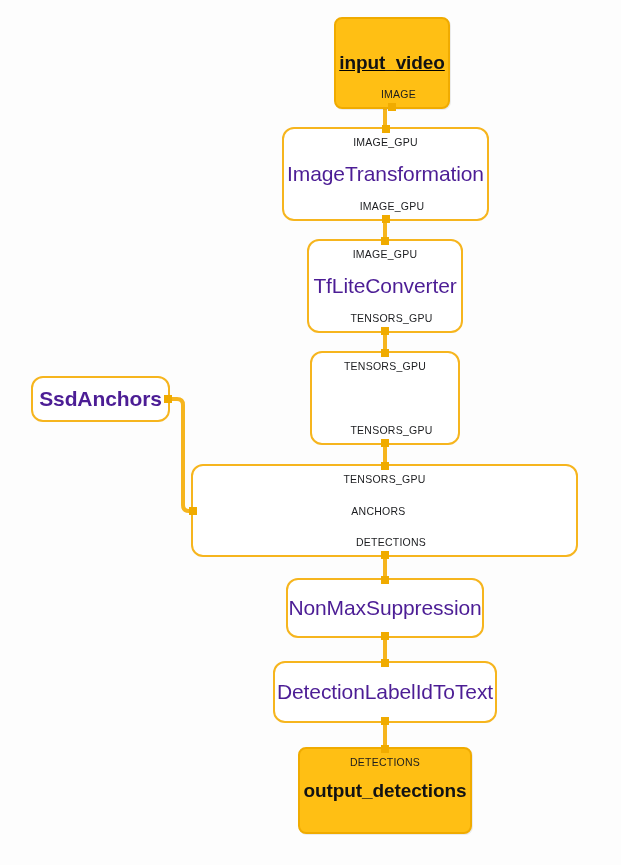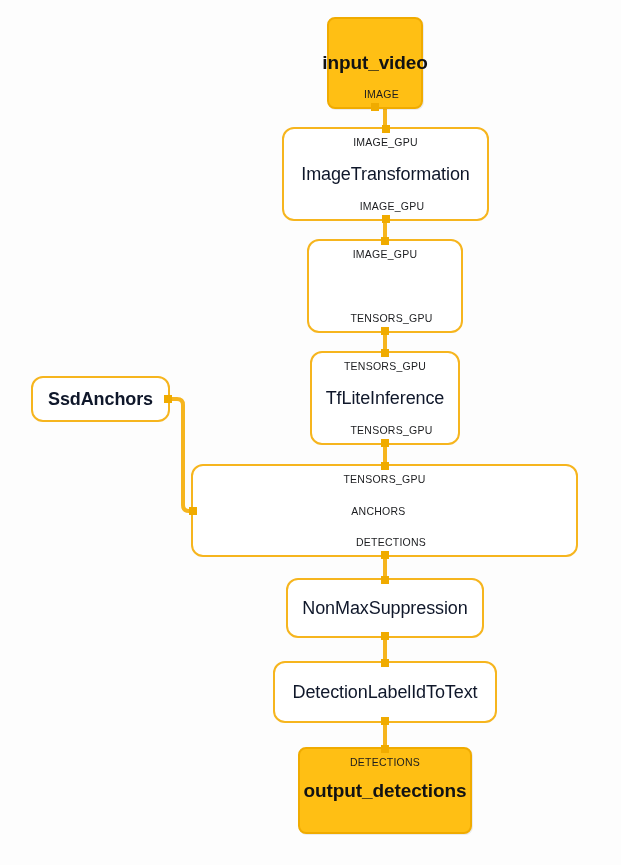--- a/index.html
+++ b/index.html
@@ -34,22 +34,22 @@
     align-items: center;
     justify-content: center;
   }
   .node.io {
     background: #ffbf14;
     border-color: #f0ab00;
     border-radius: 8px;
     box-shadow: 1px 1px 0 rgba(0,0,0,0.07);
   }
   .node-title {
-    font-size: 18px;
-    color: #0f172a;
+    font-size: 21px;
+    color: #4c1d95;
     letter-spacing: -0.1px;
     white-space: nowrap;
     line-height: 1.05;
   }
   .node.io .node-title {
     font-weight: bold;
     font-size: 19px;
     color: #111214;
   }
   .port-label {
@@ -102,44 +102,44 @@
       <path d="M 385 221 L 385 239"></path>
       <path d="M 385 333 L 385 351"></path>
       <path d="M 385 445 L 385 464"></path>
       <path d="M 170 399 L 177 399 Q 183 399 183 405 L 183 505 Q 183 511 189 511 L 191 511"></path>
       <path d="M 385 557 L 385 578"></path>
       <path d="M 385 638 L 385 661"></path>
       <path d="M 385 723 L 385 747"></path>
     </g>
   </svg>
 
-  <div class="node io" style="left:327px; top:17px; width:96px; height:92px;">
+  <div class="node io" style="left:334px; top:17px; width:116px; height:92px;text-decoration:underline;">
     <div class="node-title">input_video</div>
     <div class="port-label bottom">IMAGE</div>
     <div class="port-dot bottom"></div>
   </div>
 
   <div class="node" style="left:282px; top:127px; width:207px; height:94px;">
     <div class="port-label top">IMAGE_GPU</div>
     <div class="node-title">ImageTransformation</div>
     <div class="port-label bottom">IMAGE_GPU</div>
     <div class="port-dot top"></div>
     <div class="port-dot bottom"></div>
   </div>
 
   <div class="node" style="left:307px; top:239px; width:156px; height:94px;">
     <div class="port-label top">IMAGE_GPU</div>
+    <div class="node-title">TfLiteConverter</div>
     <div class="port-label bottom">TENSORS_GPU</div>
     <div class="port-dot top"></div>
     <div class="port-dot bottom"></div>
   </div>
 
   <div class="node" style="left:310px; top:351px; width:150px; height:94px;">
     <div class="port-label top">TENSORS_GPU</div>
-    <div class="node-title">TfLiteInference</div>
     <div class="port-label bottom">TENSORS_GPU</div>
     <div class="port-dot top"></div>
     <div class="port-dot bottom"></div>
   </div>
 
   <div class="node" style="left:31px; top:376px; width:139px; height:46px;font-weight:bold;">
     <div class="node-title">SsdAnchors</div>
     <div class="port-dot right"></div>
   </div>
 

